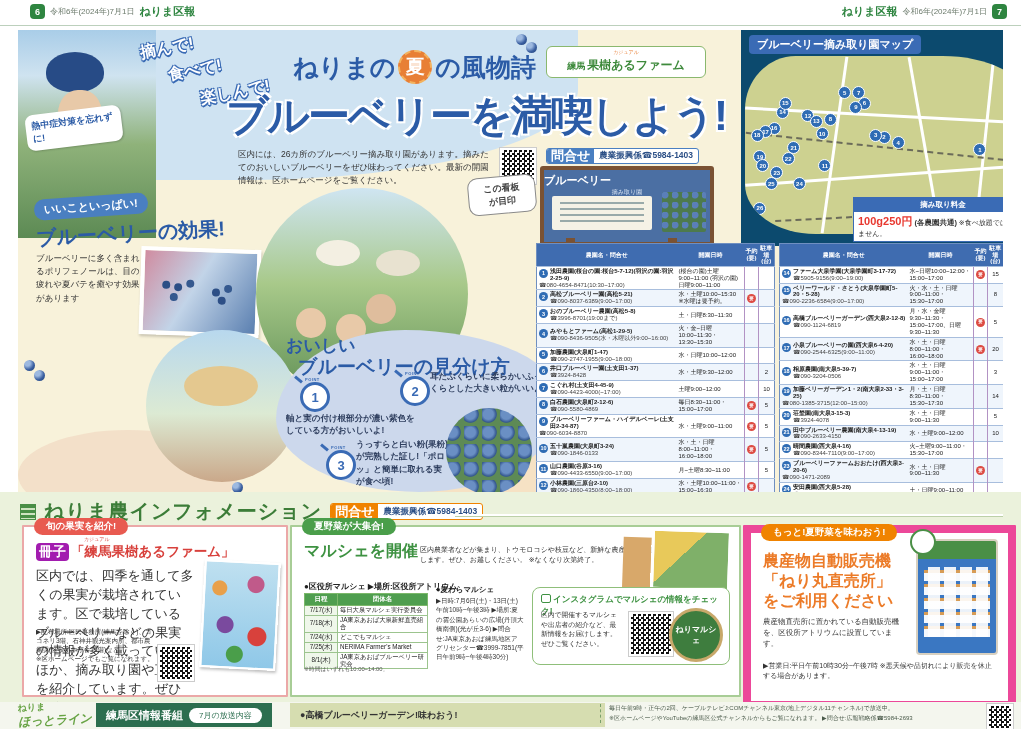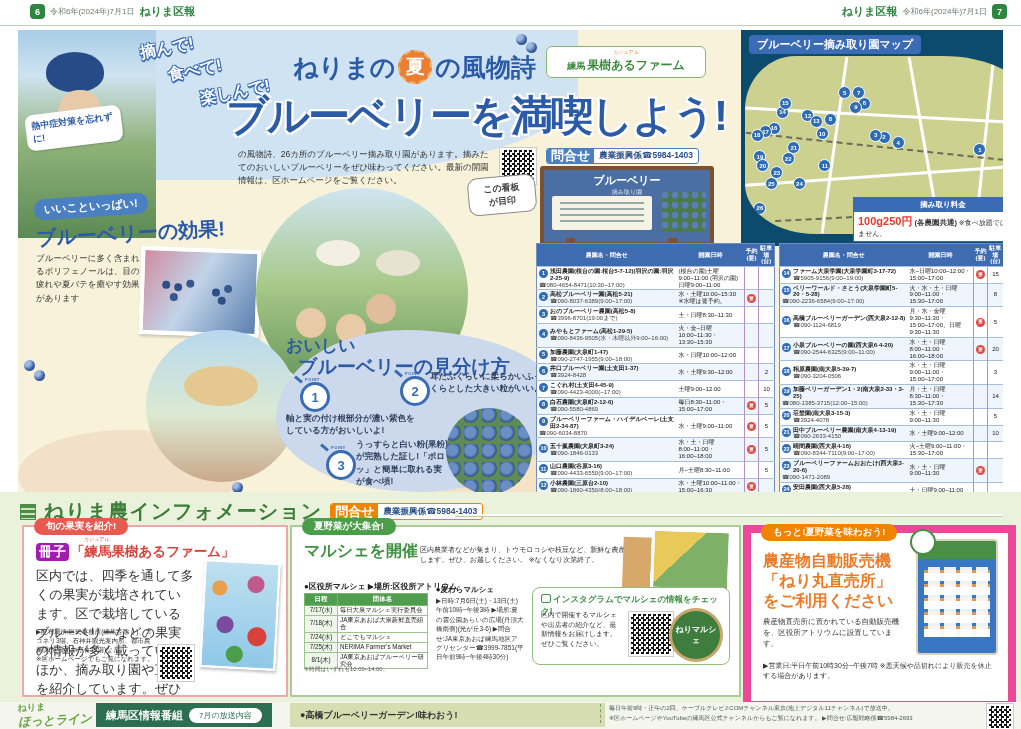--- a/index.html
+++ b/index.html
@@ -35,21 +35,21 @@
   .big-title{position:absolute;left:208px;top:58px;width:500px;font-size:42px;font-weight:bold;color:#2b5ba6;letter-spacing:-2px;text-shadow:2px 2px 0 #fff,-2px -2px 0 #fff,2px -2px 0 #fff,-2px 2px 0 #fff;}
   .lead{position:absolute;left:220px;top:118px;width:252px;font-size:8.5px;line-height:1.5;color:#333;}
   .qr{background:repeating-conic-gradient(#111 0% 25%,#fff 0% 50%) 0 0/5px 5px;border:2px solid #fff;outline:1px solid #ccc;}
   .qr-hero{position:absolute;left:482px;top:118px;width:32px;height:32px;}
   .contact-badge{position:absolute;display:flex;align-items:center;height:14px;border:1px solid #4a7fc1;border-radius:3px;background:#fff;overflow:hidden;}
   .contact-badge .lbl{background:#4a7fc1;color:#fff;font-size:13px;font-weight:bold;padding:16px 4px;}
   .contact-badge .val{color:#2b4f86;font-size:8.5px;font-weight:bold;padding:0 5px;}
   .hero-contact{left:528px;top:118px;}
   .bubble{position:absolute;left:450px;top:146px;width:58px;background:#fff;border:1.5px solid #8a8a8a;border-radius:10px;padding:5px 4px;font-size:9px;font-weight:bold;color:#444;text-align:center;transform:rotate(-5deg);}
   .signboard{position:absolute;left:522px;top:136px;width:166px;height:72px;background:#4b6fa3;border:4px solid #7a5233;border-radius:3px;}
-  .signboard .sb-title{color:#fff;font-size:11px;font-weight:bold;text-align:center;margin-top:3px;}
+  .signboard .sb-title{color:#fff;font-size:11px;font-weight:bold;text-align:left;margin-top:3px;}
   .signboard .sb-sub{color:#dbe6f5;font-size:6px;text-align:center;}
   .signboard .sb-panel{position:absolute;left:8px;top:26px;width:100px;height:34px;background:#f5f2e6;border-radius:2px;}
   .signboard .sb-panel::before{content:"";position:absolute;left:8px;top:6px;width:84px;height:2px;background:#9aa;box-shadow:0 6px 0 #9aa,0 12px 0 #9aa,0 18px 0 #9aa;}
   .signboard .sb-photo{position:absolute;right:4px;top:22px;width:44px;height:40px;background:radial-gradient(circle at 30% 30%,#5a7fb8 3px,transparent 4px) 0 0/10px 10px,#4d7a4d;border-radius:2px;}
   .sb-leg{position:absolute;top:208px;width:9px;height:26px;background:#7a5233;}
   
   .fx-badge{position:absolute;left:16px;top:166px;background:#4a7fc1;color:#fff;font-size:11px;font-weight:bold;border-radius:10px;padding:3px 10px;transform:rotate(-4deg);}
   .fx-title{position:absolute;left:18px;top:190px;font-size:20px;font-weight:bold;color:#2b5ba6;transform:rotate(-3deg);}
   .fx-body{position:absolute;left:18px;top:222px;width:104px;font-size:8.5px;line-height:1.55;color:#333;}
   .fx-photo{position:absolute;left:122px;top:218px;width:112px;height:80px;background:linear-gradient(120deg,#d08ca0 0%,#c2d4e8 45%,#5a7fb0 100%);border:4px solid #fff;transform:rotate(2deg);box-shadow:1px 2px 3px rgba(0,0,0,.2);}
@@ -188,21 +188,21 @@
         <span class="sun">夏</span>
         <span>の風物詩</span>
     </div>
 
     <div class="brand-chip">
       <span class="chip-ruby">カジュアル</span>
       <span class="chip-line"><span class="chip-small">練馬</span><span>果樹あるファーム</span></span>
     </div>
 
     <div class="big-title">ブルーベリーを満喫しよう!</div>
-    <div class="lead">の風物詩、26カ所のブルーベリー摘み取り園があります。摘みたてのおいしいブルーベリーをぜひ味わってください。最新の開園情報は、区ホームページをご覧ください。</div>
+    <div class="lead">区内には、26カ所のブルーベリー摘み取り園があります。摘みたてのおいしいブルーベリーをぜひ味わってください。最新の開園情報は、区ホームページをご覧ください。</div>
     <div class="qr qr-hero"></div>
 
     <div class="contact-badge hero-contact">
       <span class="lbl">問合せ</span>
       <span class="val">農業振興係☎5984-1403</span>
     </div>
 
     <div class="bubble">
       <span>この看板</span><br><span>が目印</span>
     </div>

